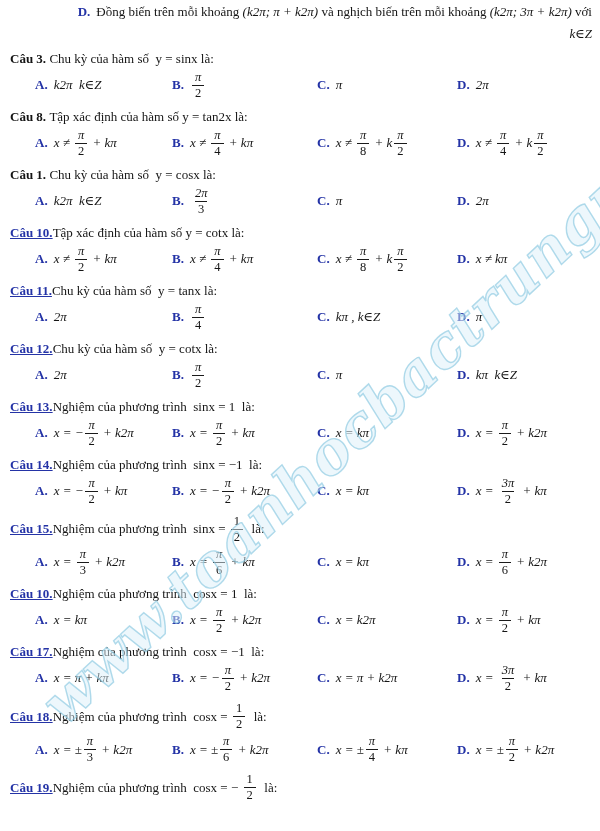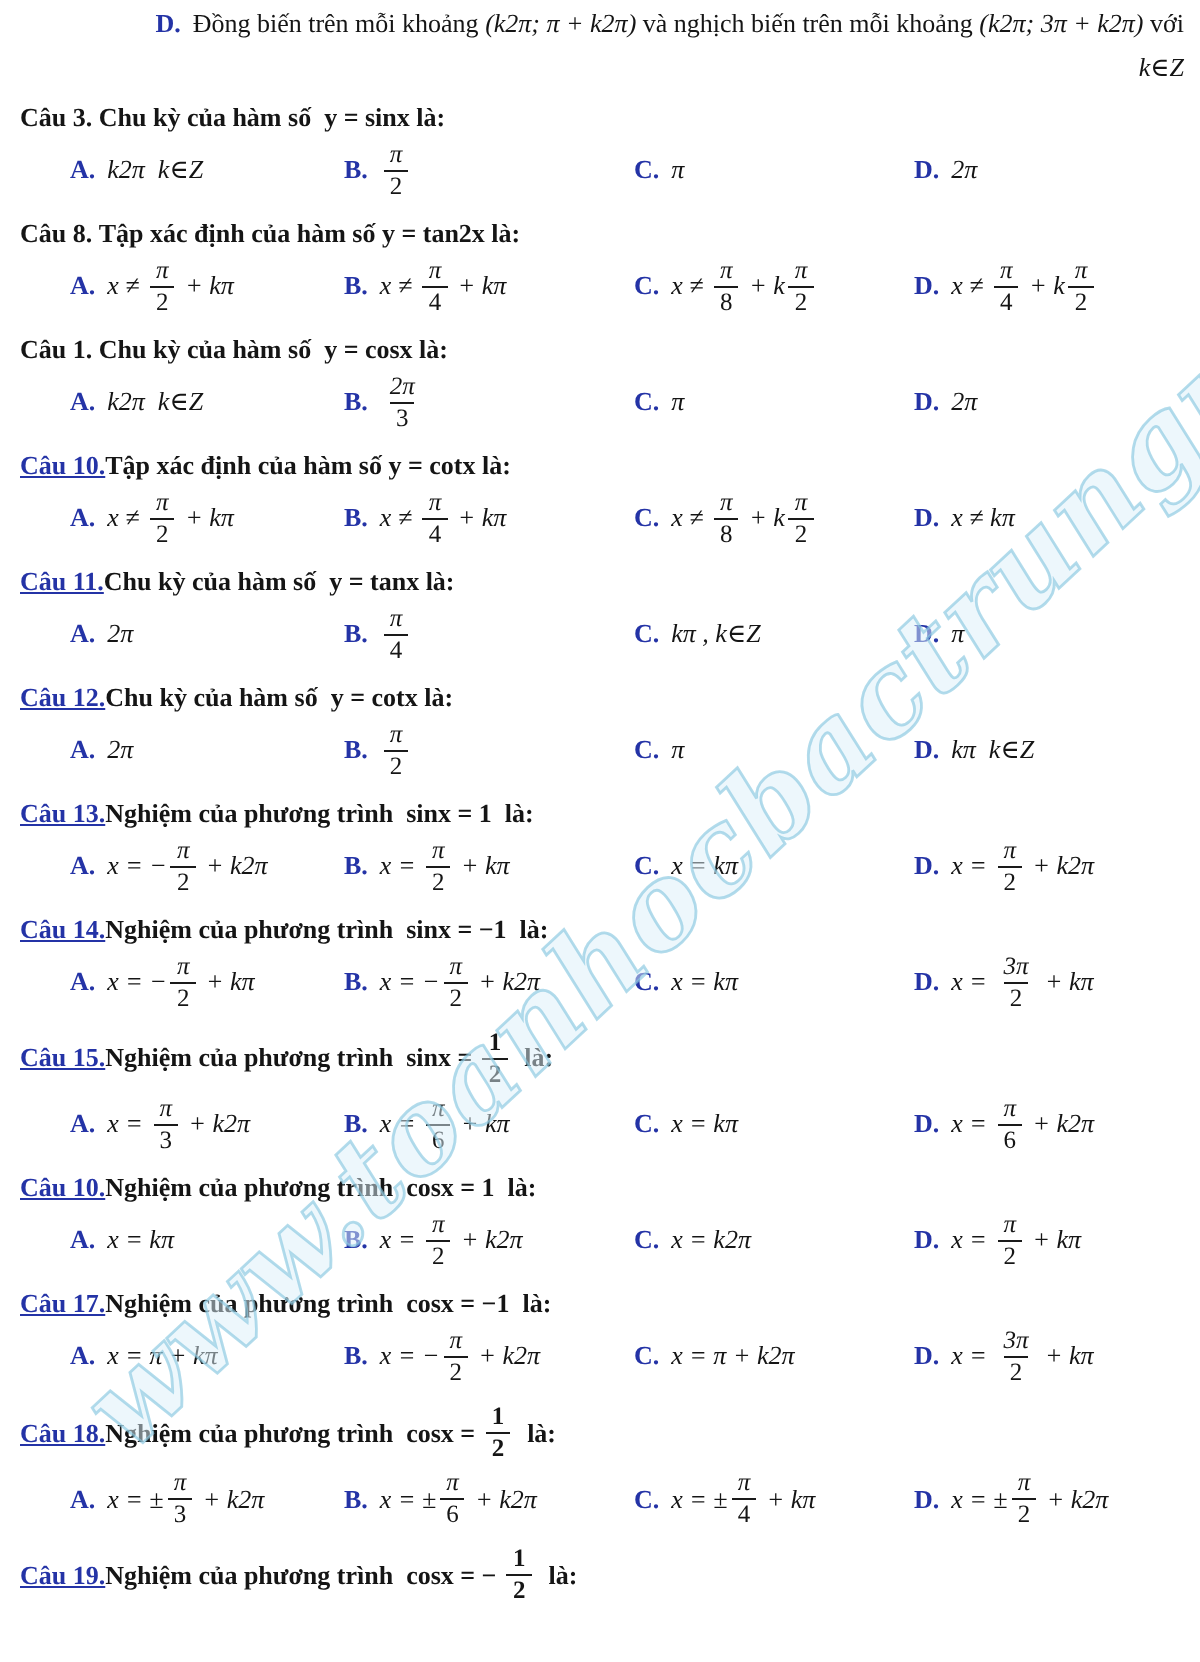--- a/index.html
+++ b/index.html
@@ -24,21 +24,21 @@
 
   
   .intro{padding-left:23px;line-height:1.45;}
   .intro-line2{padding-left:38px;margin-top:3px;}
 
   
   .q-head{display:flex;align-items:center;margin:7px 0 2px;white-space:nowrap;}
   .q-label{font-weight:bold;}
   .q-label.blue{color:var(--blue,#2433a6);text-decoration:underline;}
   .q-label.dark{color:var(--dark,#151515);}
-  .prompt{display:inline-flex;align-items:center;white-space:pre;font-weight:bold;}
+  .prompt{display:inline-flex;align-items:center;white-space:pre;}
 
   
   .opts{
     display:grid;grid-template-columns:137px 145px 140px 1fr;
     padding-left:25px;align-items:center;margin:2px 0 6px;min-height:33px;
   }
   .opt{display:flex;align-items:center;white-space:pre;}
   .opt-letter{font-weight:bold;color:var(--blue,#2433a6);margin-right:6px;}
   .m{display:inline-flex;align-items:center;}
 

